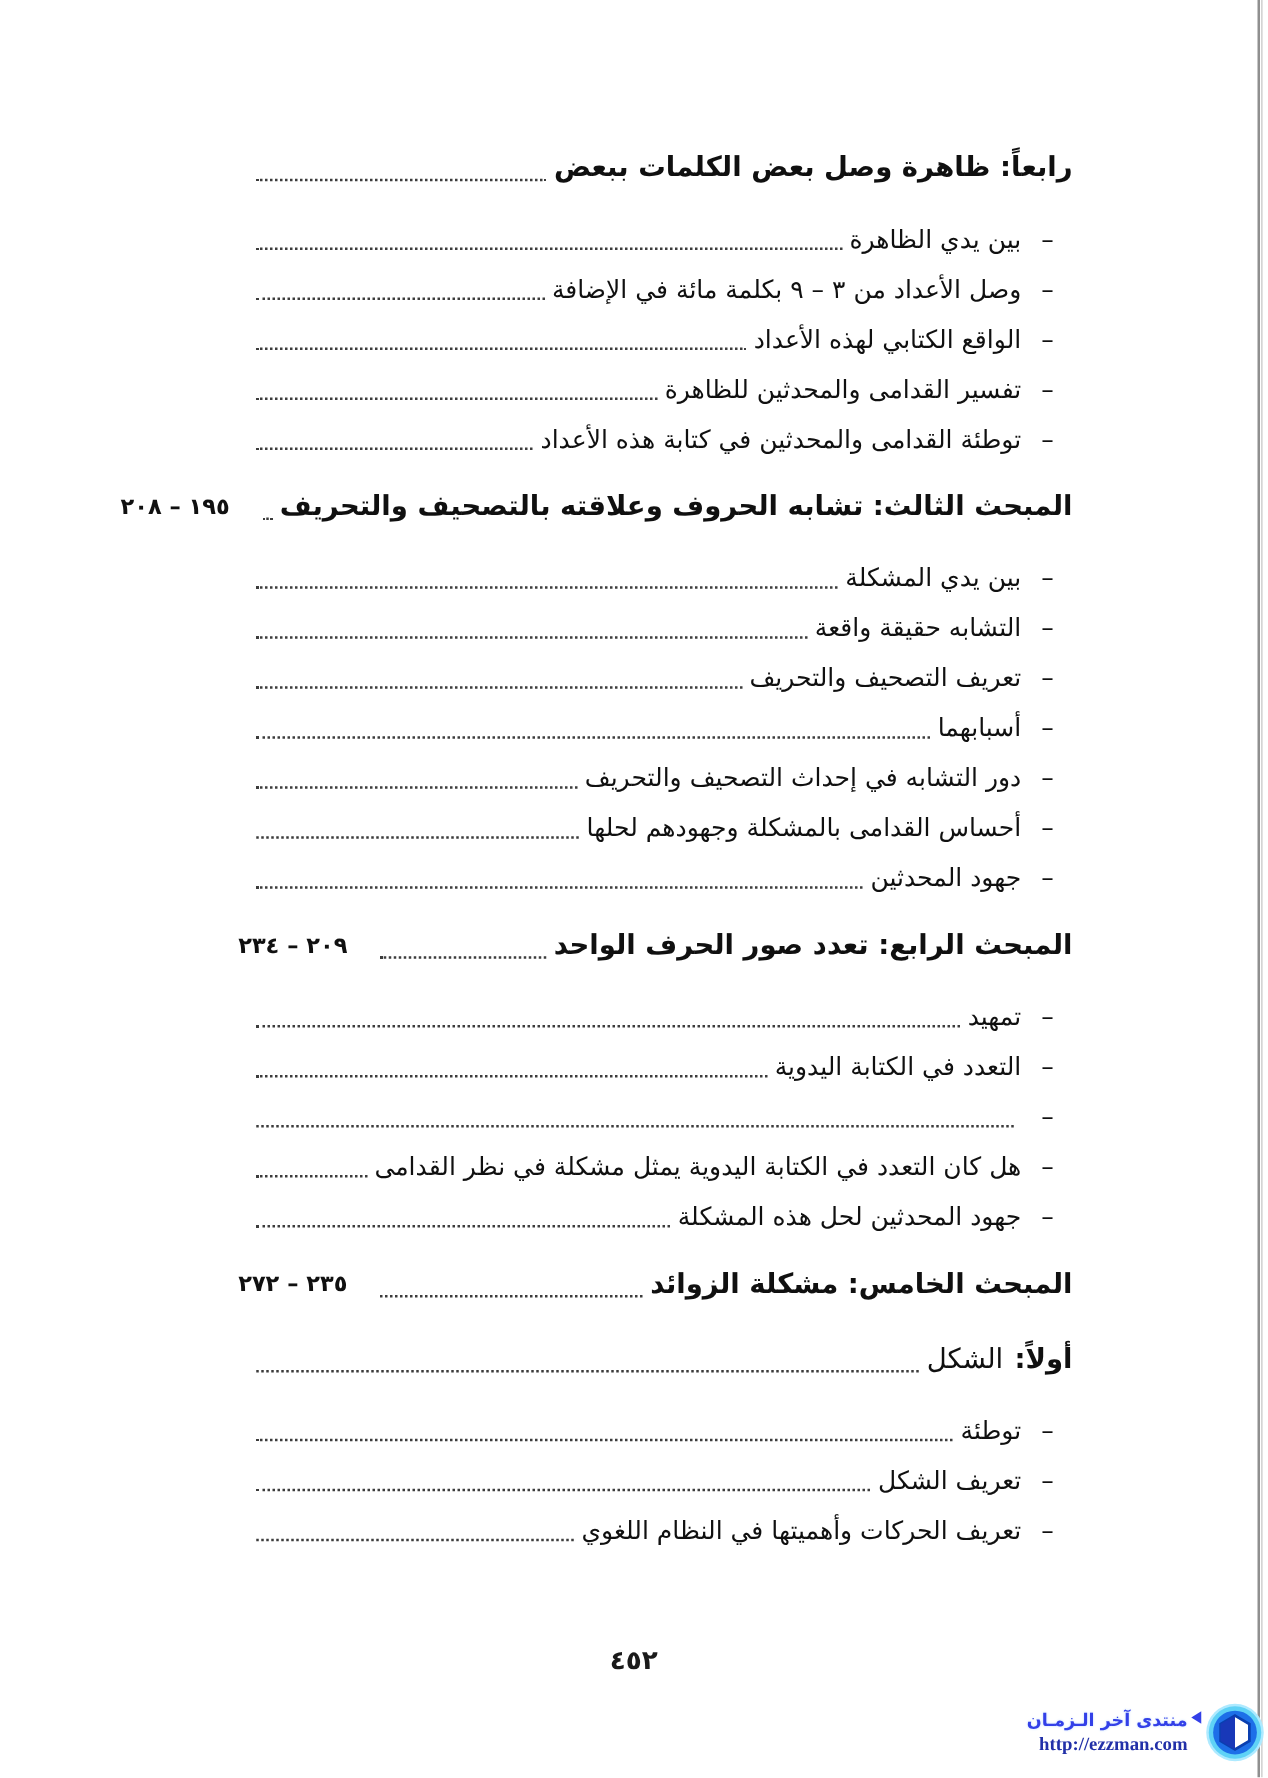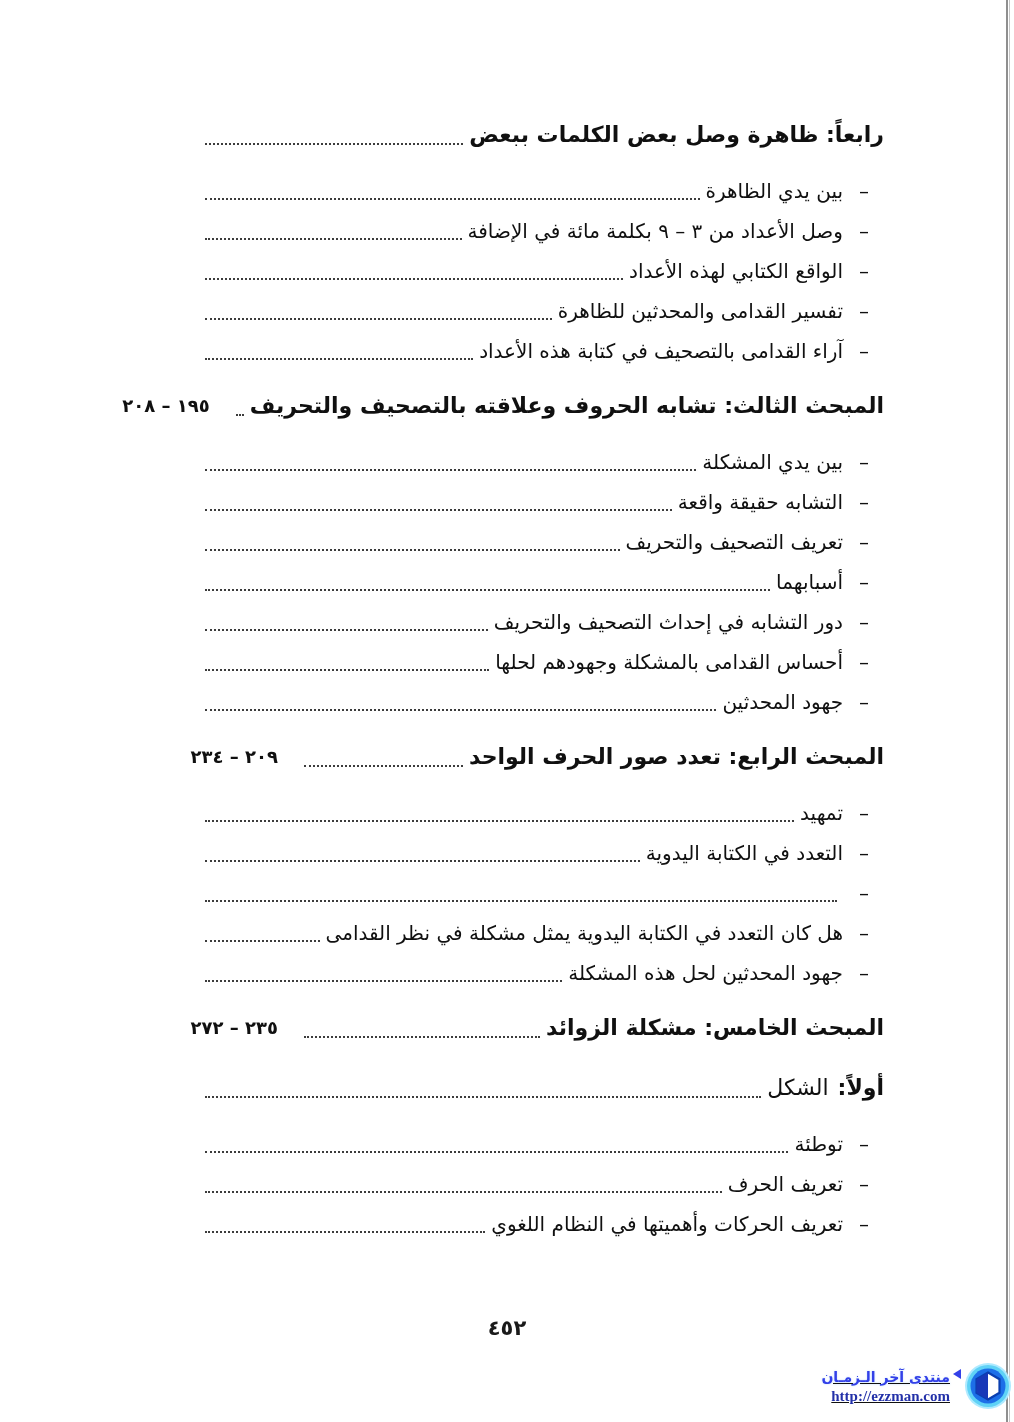--- a/index.html
+++ b/index.html
@@ -7,21 +7,21 @@
     width:1014px;height:1422px;position:relative;overflow:hidden;
     background:#ffffff;color:#101010;
     font-family:"DejaVu Sans",sans-serif;
   }
   
   .scan-line-1{position:absolute;left:1006px;top:0;width:2px;height:100%;background:#8f8f8f;}
   .scan-line-2{position:absolute;left:1009px;top:0;width:1px;height:100%;background:#c6c6c6;}
 
   
   .toc{
-    position:absolute;top:118px;left:148px;right:130px;
+    position:absolute;top:118px;left:148px;right:156px;
     direction:rtl;
   }
   .row{display:flex;align-items:flex-end;}
   .row .title{flex:0 0 auto;white-space:nowrap;}
   .leader{
     flex:1 1 auto;min-width:8px;
     border-bottom:2px dotted #3c3c3c;
     margin:0 6px 5px 57px;
   }
   .row.has-pages .leader{margin-left:26px;}
@@ -40,21 +40,21 @@
 
   
   .page-number{
     position:absolute;top:1316px;left:0;right:0;
     text-align:center;font-size:21px;color:#1a1a1a;direction:rtl;font-weight:bold;
   }
 
   
   .watermark{
     position:absolute;top:1362px;right:2px;
-    display:flex;align-items:center;z-index:5;text-decoration:underline;
+    display:flex;align-items:center;z-index:5;
   }
   .wm-text{text-align:right;margin-left:2px;}
   .wm-name{
     font-size:14px;font-weight:bold;color:#3340e8;
     direction:rtl;line-height:20px;white-space:nowrap;
     text-shadow:0 0 2px #bcd9ff;
   }
   .wm-url{
     font-family:"Liberation Serif",serif;
     font-size:15px;font-weight:bold;color:#2230a8;
@@ -93,21 +93,21 @@
       <span class="title">الواقع الكتابي لهذه الأعداد</span>
       <span class="leader"></span>
     </div>
     <div class="row item">
       <span class="bullet">–</span>
       <span class="title">تفسير القدامى والمحدثين للظاهرة</span>
       <span class="leader"></span>
     </div>
     <div class="row item">
       <span class="bullet">–</span>
-      <span class="title">آراء القدامى بالتصحيف في كتابة هذه الأعداد</span>
+      <span class="title">توطئة القدامى والمحدثين في كتابة هذه الأعداد</span>
       <span class="leader"></span>
     </div>
     <div class="row section has-pages">
       <span class="title">المبحث الثالث: تشابه الحروف وعلاقته بالتصحيف والتحريف</span>
       <span class="leader"></span>
       <span class="pages">١٩٥ – ٢٠٨</span>
     </div>
     <div class="row item">
       <span class="bullet">–</span>
       <span class="title">بين يدي المشكلة</span>
@@ -182,21 +182,21 @@
       <span class="title">الشكل</span>
       <span class="leader"></span>
     </div>
     <div class="row item">
       <span class="bullet">–</span>
       <span class="title">توطئة</span>
       <span class="leader"></span>
     </div>
     <div class="row item">
       <span class="bullet">–</span>
-      <span class="title">تعريف الحرف</span>
+      <span class="title">تعريف الشكل</span>
       <span class="leader"></span>
     </div>
     <div class="row item">
       <span class="bullet">–</span>
       <span class="title">تعريف الحركات وأهميتها في النظام اللغوي</span>
       <span class="leader"></span>
     </div>
   </div>
 
 <div class="page-number">٤٥٢</div>

